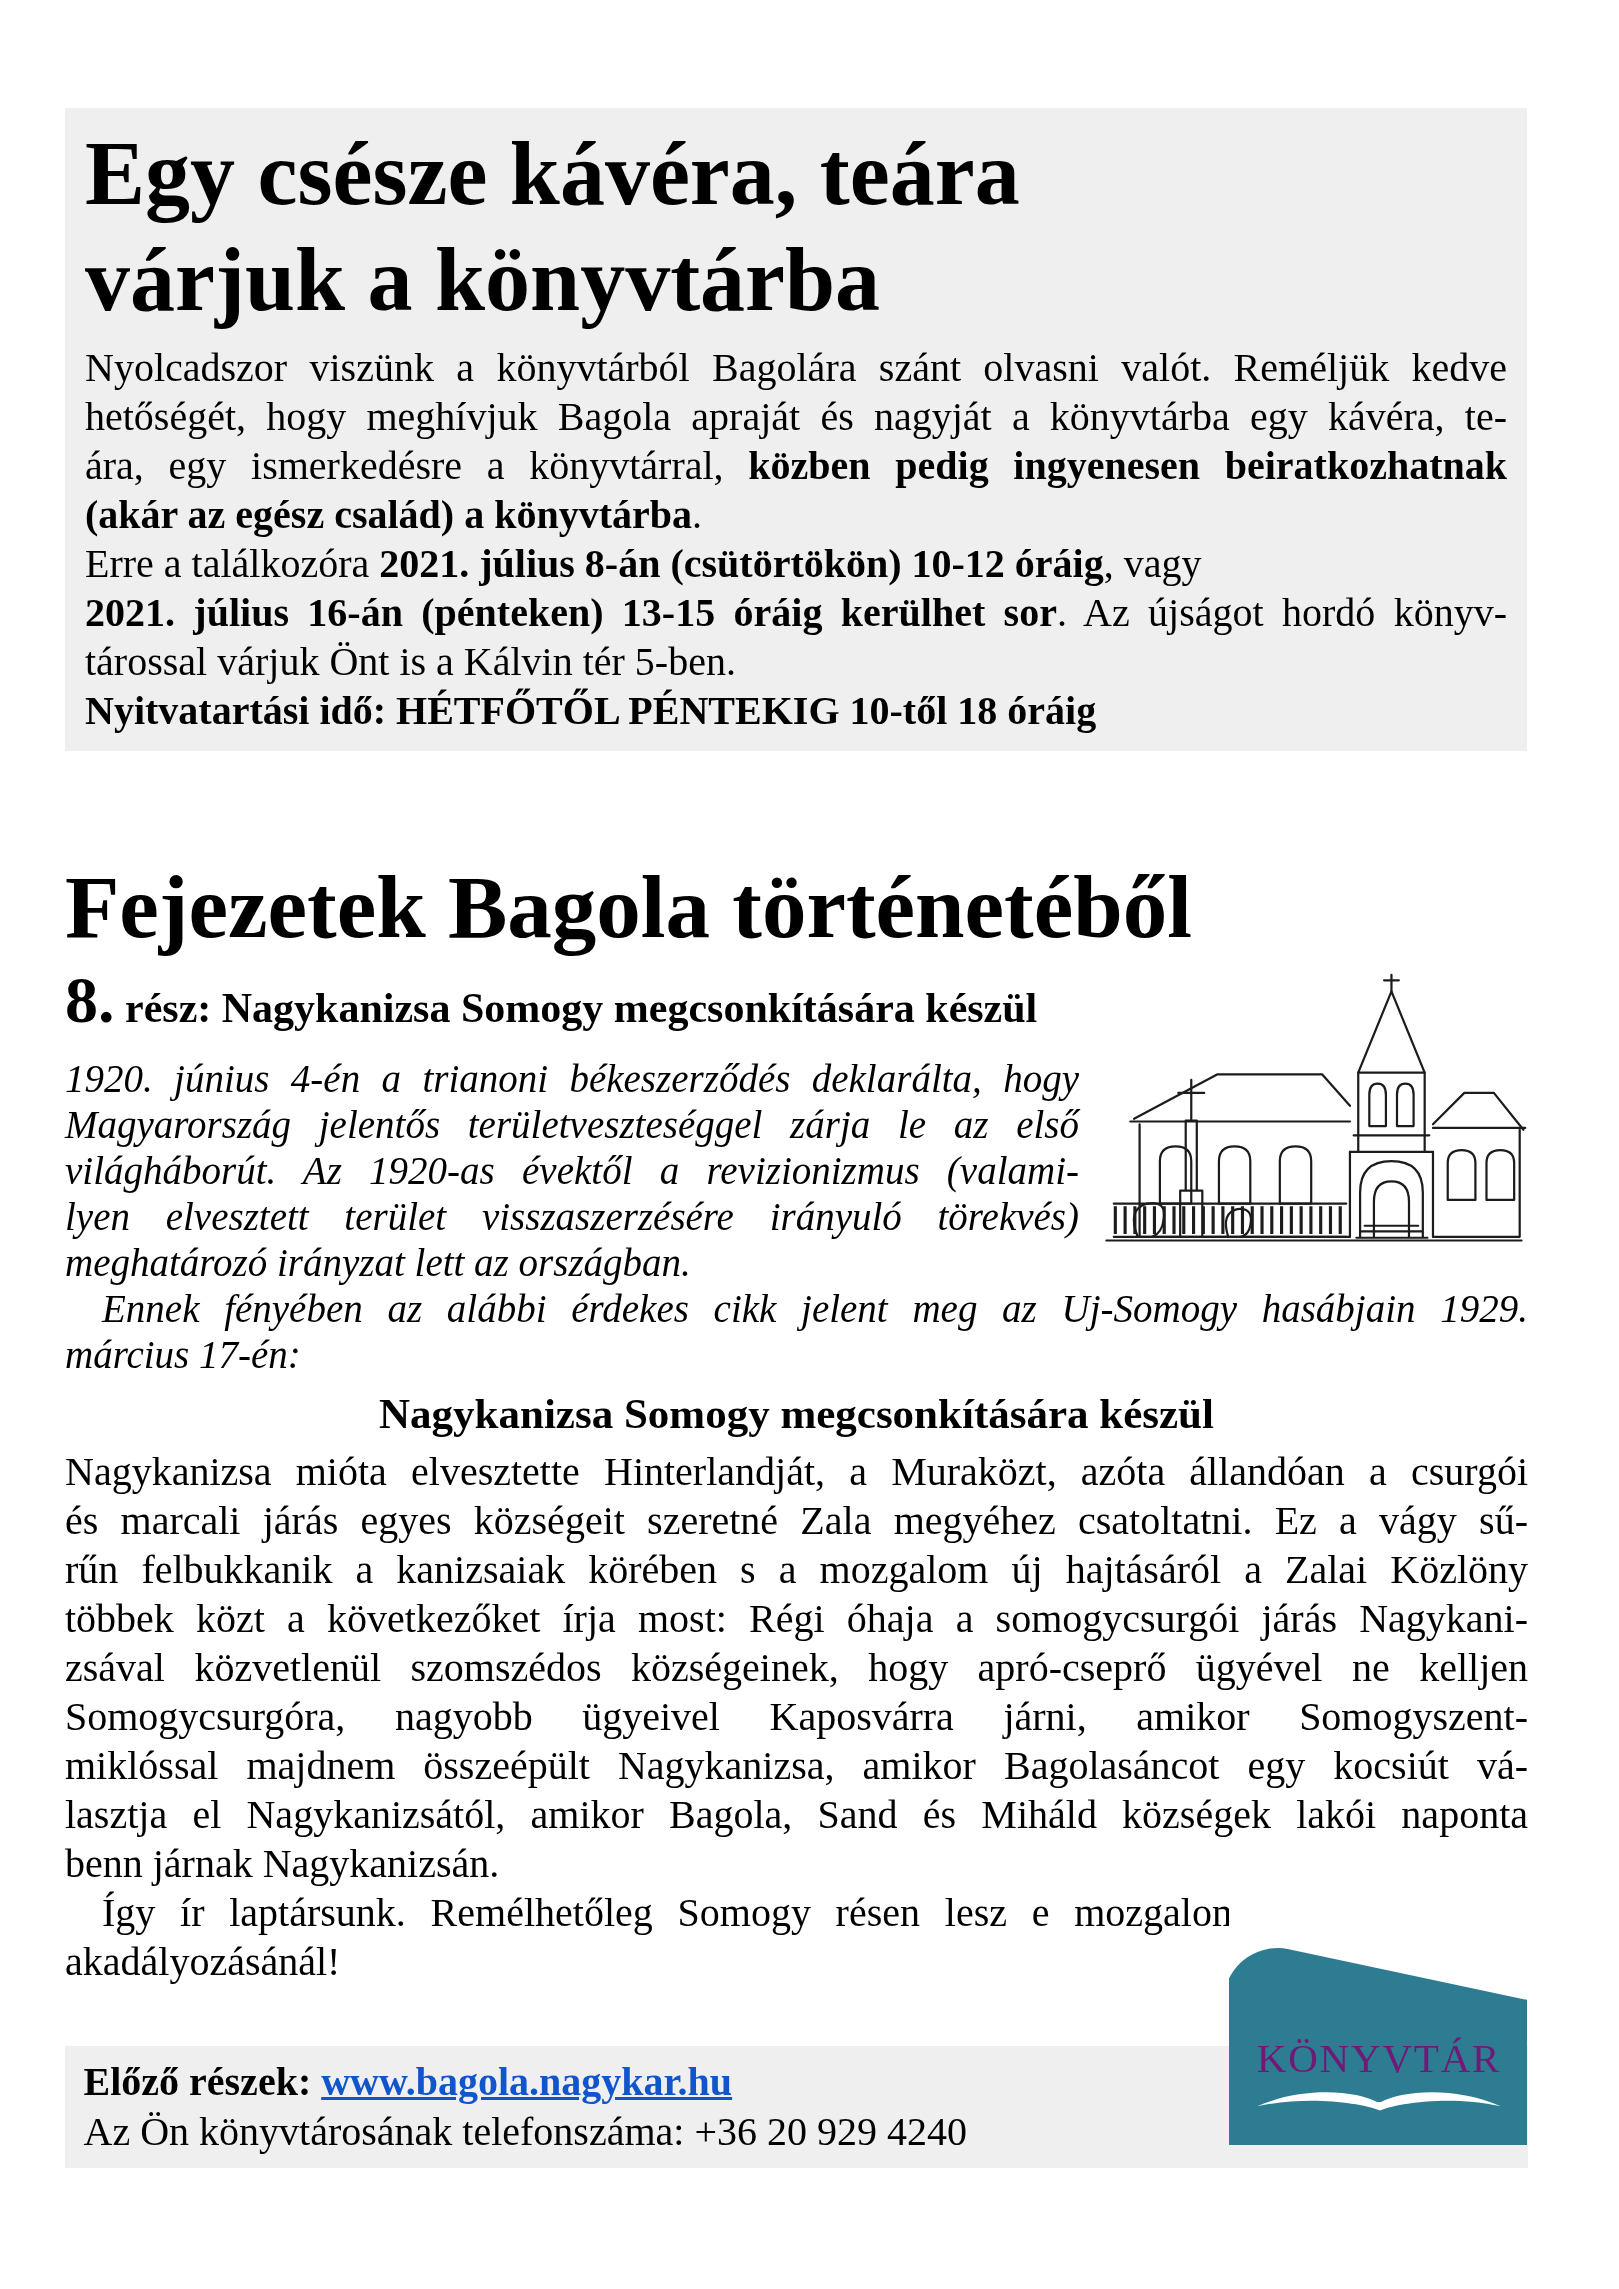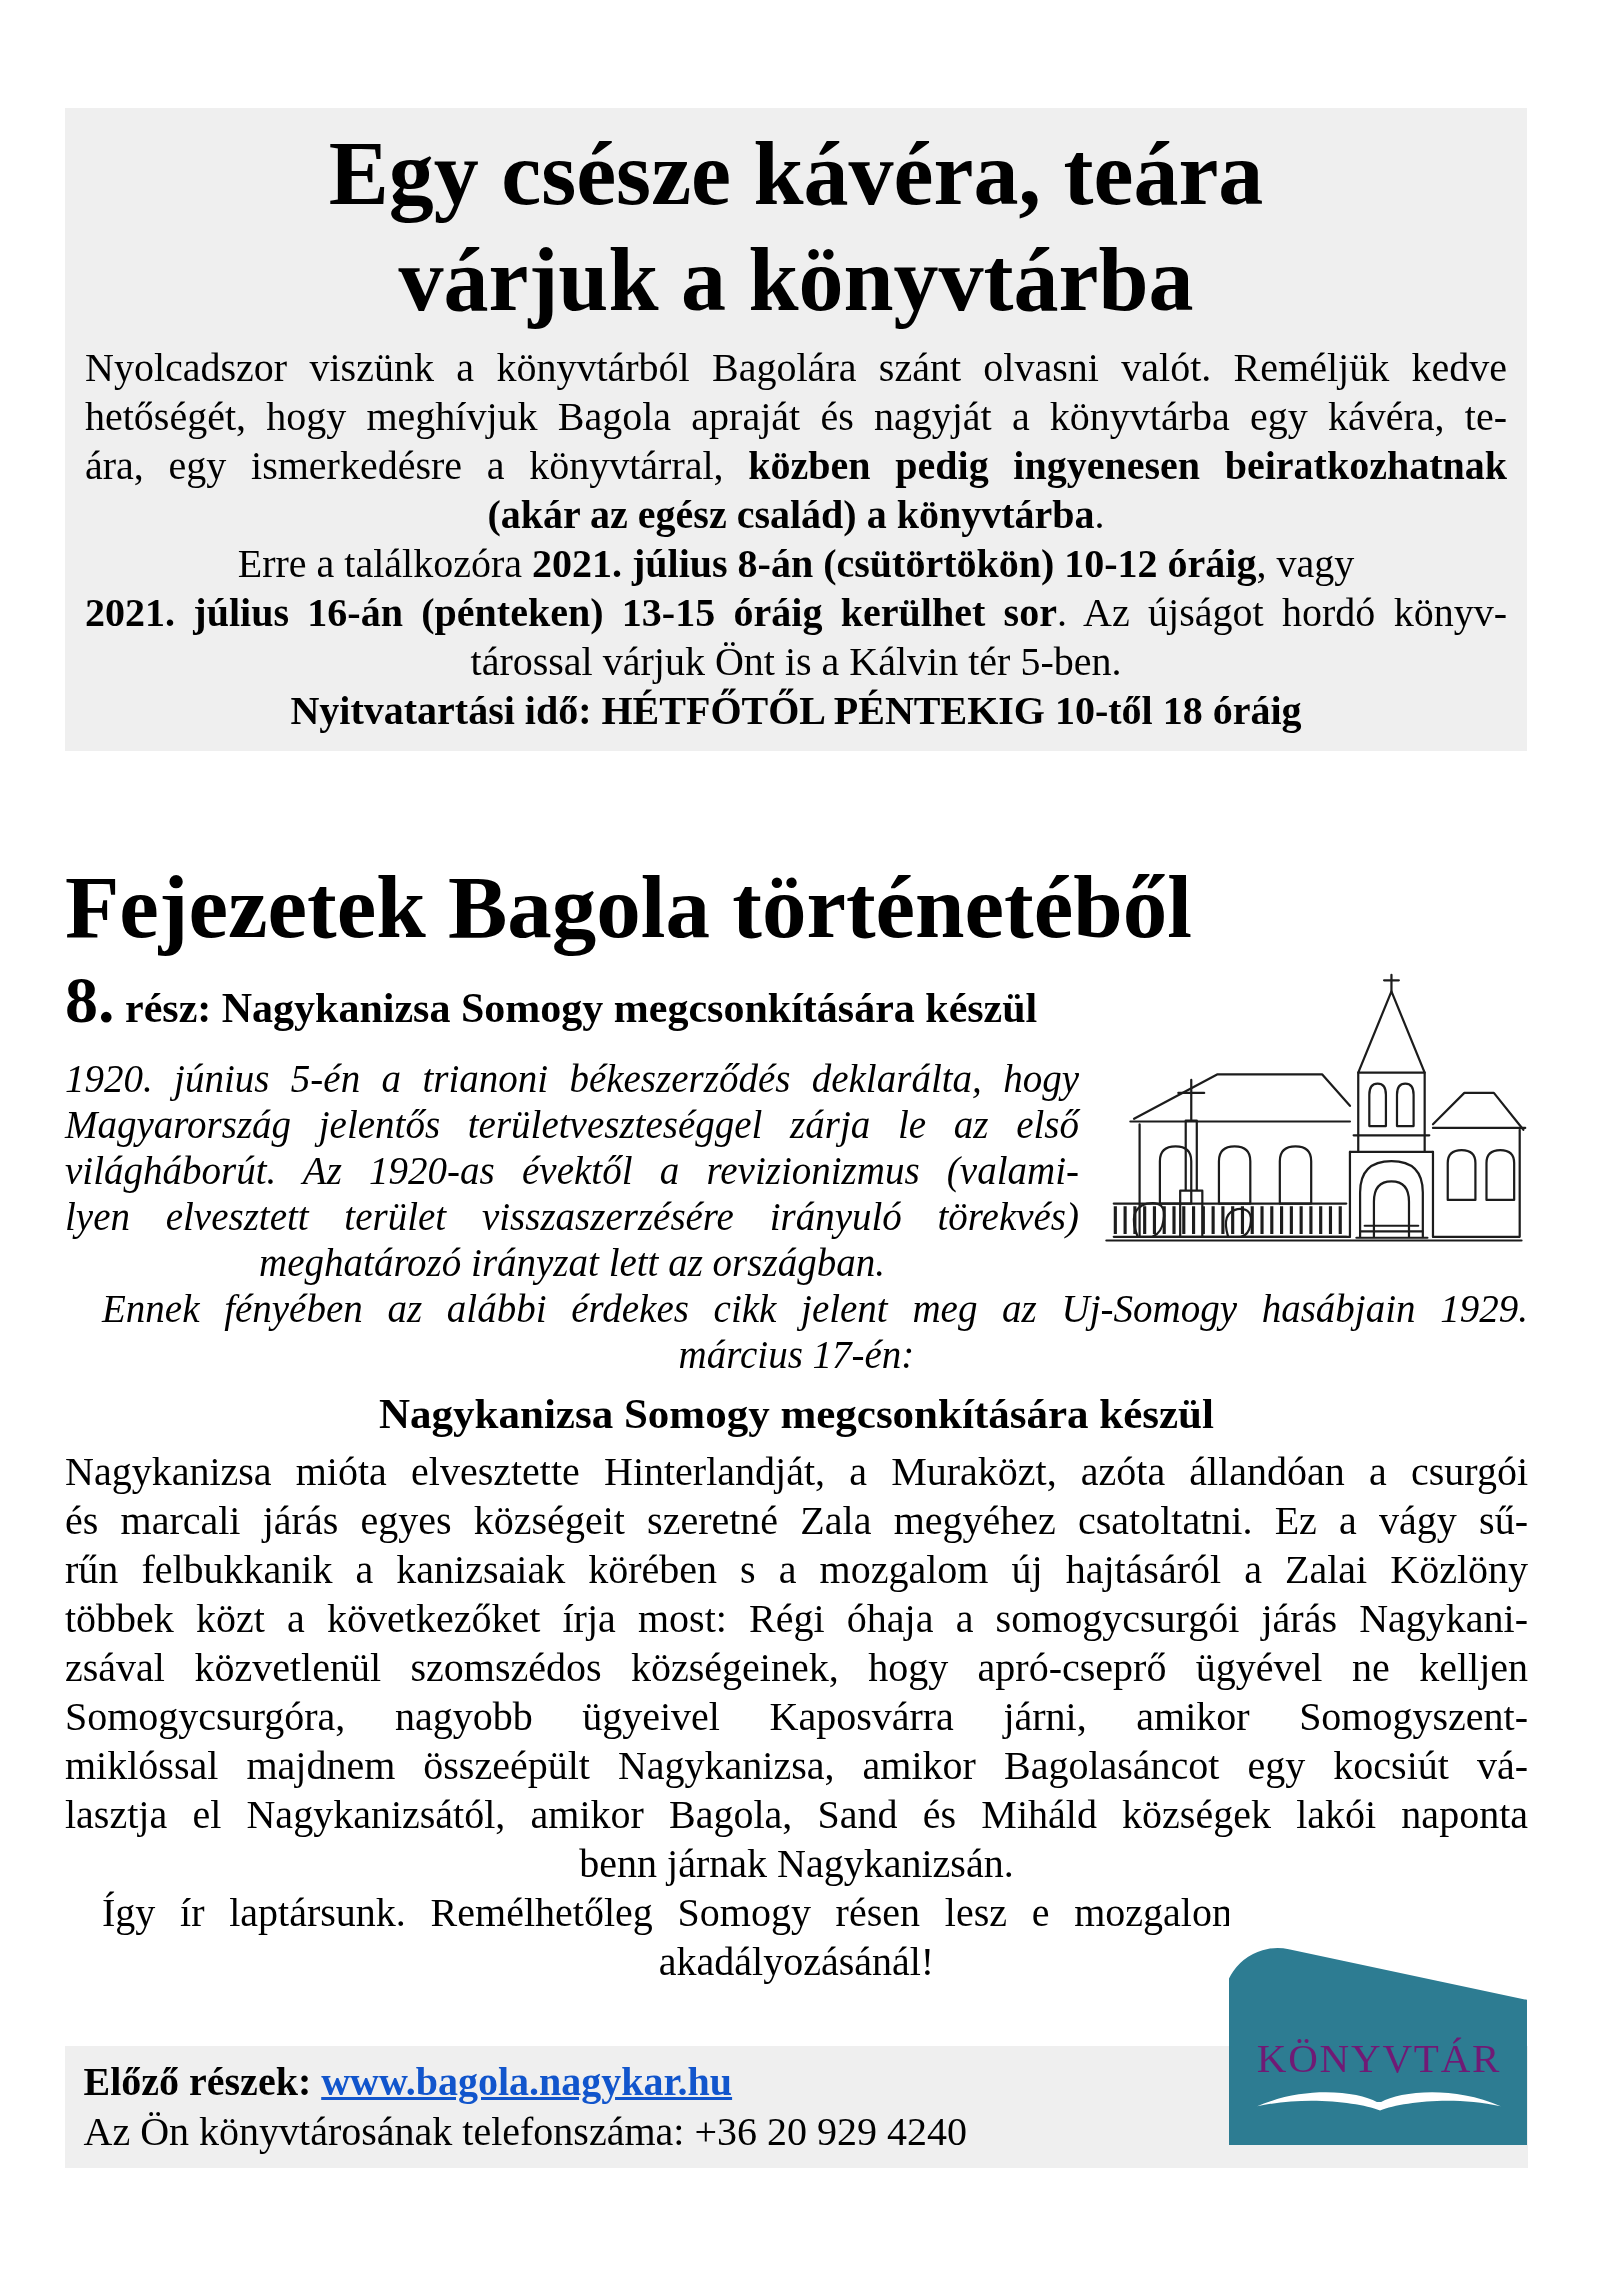--- a/index.html
+++ b/index.html
@@ -7,21 +7,21 @@
   .page {
     position: relative;
     width: 1620px;
     height: 2290px;
     background: #fff;
     overflow: hidden;
     font-family: "Liberation Serif", "DejaVu Serif", serif;
     color: #000;
   }
   .b { font-weight: bold; }
-  .line { text-align: center; }
+  .line { text-align: left; }
   .line.just { text-align: justify; text-align-last: justify; }
   .line.ind { text-indent: 37px; }
 
   
   .header-block {
     position: absolute;
     left: 65px; top: 108px;
     width: 1422px;
     padding: 13px 20px 16.6px 20px;
     background: var(--block_bg, #efefef);
@@ -164,21 +164,21 @@
           <path d="M8 292 H458"></path>
         </g>
       </svg>
     </div>
 
     <div class="part-line">
       <span class="part-num">8.</span><span class="part-title"> rész: Nagykanizsa Somogy megcsonkítására készül</span>
     </div>
 
     <div class="intro">
-        <div class="line just"><span>1920. június 5-én a trianoni békeszerződés deklarálta, hogy</span></div>
+        <div class="line just"><span>1920. június 4-én a trianoni békeszerződés deklarálta, hogy</span></div>
         <div class="line just"><span>Magyarország jelentős területveszteséggel zárja le az első</span></div>
         <div class="line just"><span>világháborút. Az 1920-as évektől a revizionizmus (valami-</span></div>
         <div class="line just"><span>lyen elvesztett terület visszaszerzésére irányuló törekvés)</span></div>
         <div class="line"><span>meghatározó irányzat lett az országban.</span></div>
         <div class="line just ind"><span>Ennek fényében az alábbi érdekes cikk jelent meg az Uj-Somogy hasábjain 1929.</span></div>
         <div class="line"><span>március 17-én:</span></div>
       </div>
 
     <div class="article-heading">Nagykanizsa Somogy megcsonkítására készül</div>
 

